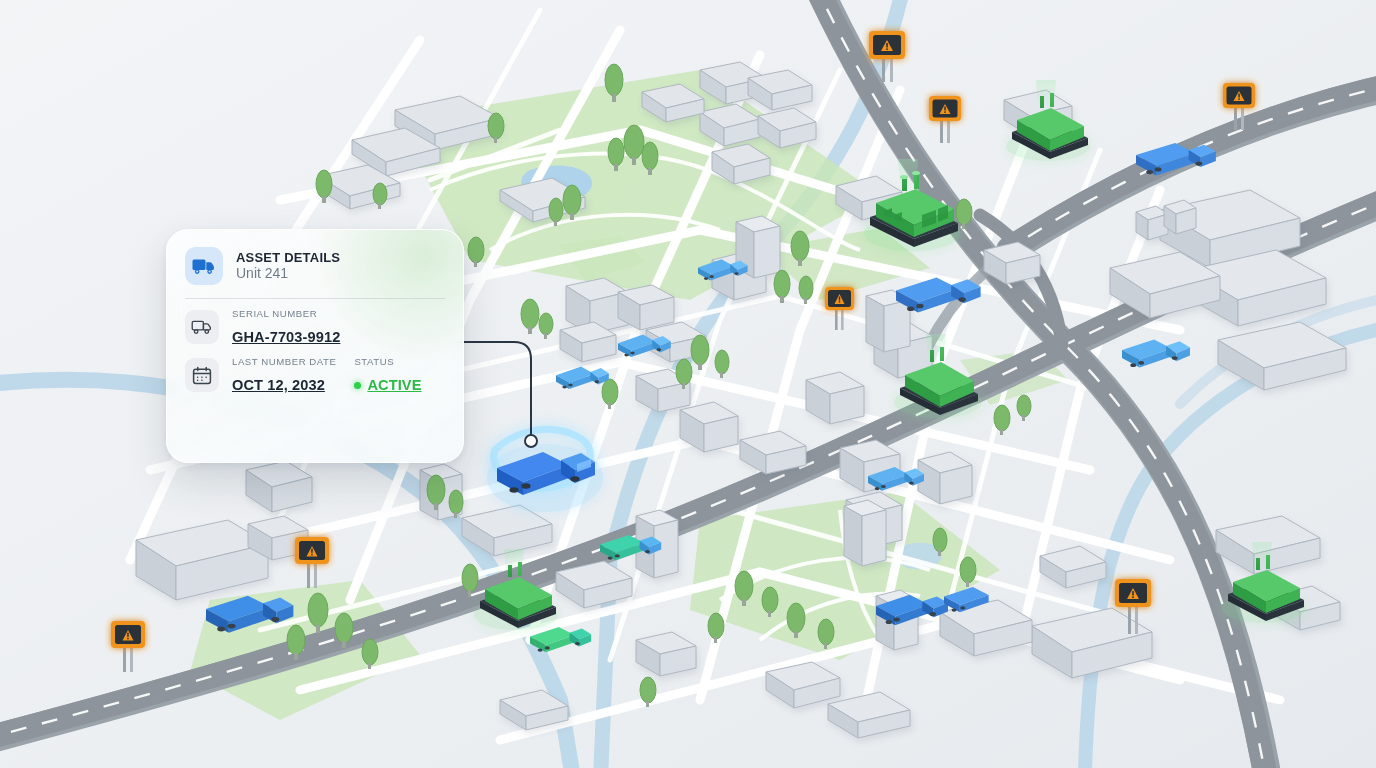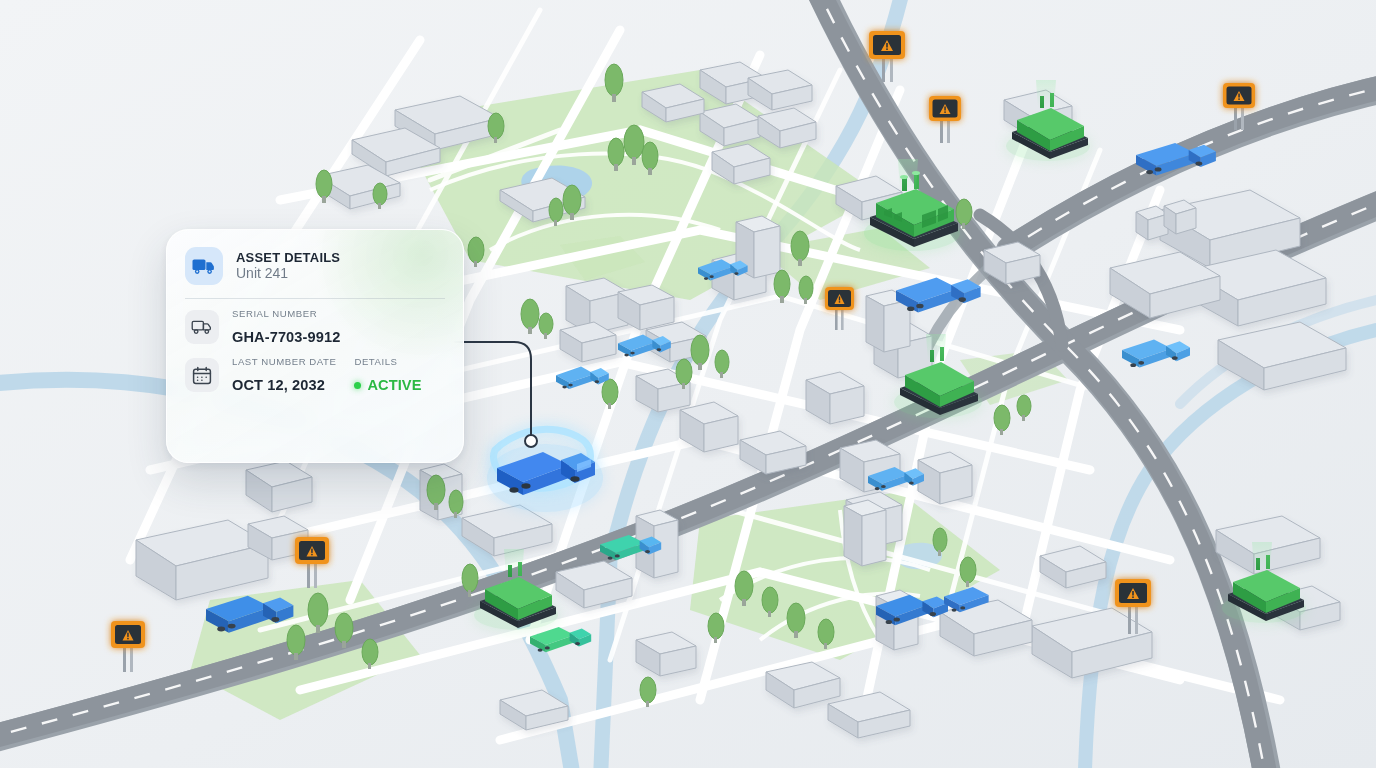--- a/index.html
+++ b/index.html
@@ -36,21 +36,21 @@
   .icon-tile.gray{ background:#eceef1; width:34px;height:34px;flex:0 0 34px;border-radius:9px; }
   .head-text{ display:flex; flex-direction:column; gap:1px; }
   .card-title{ font-size:13px; font-weight:bold; letter-spacing:.2px; color:#1d2734; line-height:1.05; }
   .card-sub{ font-size:14px; color:#707b88; line-height:1.15; }
   .divider{ height:1px; background:rgba(155,167,180,.32); margin:13px 18px 0 18px; position:relative; }
 
   .row{ display:flex; align-items:center; gap:13px; padding:9px 18px 0 18px; position:relative; }
   .row-fields{ display:flex; flex:1; gap:18px; }
   .field{ display:flex; flex-direction:column; gap:8px; }
   .f-label{ font-size:9.6px; letter-spacing:.55px; color:#75808d; line-height:1.3; }
-  .f-value{ font-size:14.6px; font-weight:bold; color:#1d2734; letter-spacing:.1px; line-height:1.25; white-space:nowrap; }
+  .f-value{ font-size:14.6px; font-weight:bold; color:#1d2734; letter-spacing:.1px; line-height:1.25; white-space:nowrap;text-decoration:underline; }
   .f-value.green{ color:#2cb944; display:flex; align-items:center; gap:6px; }
   .dot{ width:7px;height:7px;border-radius:50%; background:#2cd04a; box-shadow:0 0 6px rgba(44,208,74,.75); flex:0 0 7px; }
 </style>
 </head>
 <body>
 
 <div id="map-root">
 <svg id="map-svg" viewBox="0 0 1376 768">
   <defs>
     <linearGradient id="bgGrad" x1="0" y1="0" x2="1" y2="1">
@@ -980,21 +980,21 @@
             <path d="M9.9 14.2 h.01"></path>
           </g>
       </svg>
     </div>
     <div class="row-fields">
       <div class="field">
         <div class="f-label">LAST NUMBER DATE</div>
         <div class="f-value">OCT 12, 2032</div>
       </div>
       <div class="field">
-        <div class="f-label">DETAILS</div>
+        <div class="f-label">STATUS</div>
         <div class="f-value green">
           <span class="dot"></span>
           <span>ACTIVE</span>
         </div>
       </div>
     </div>
   </div>
 </div>
 
 </body></html>

